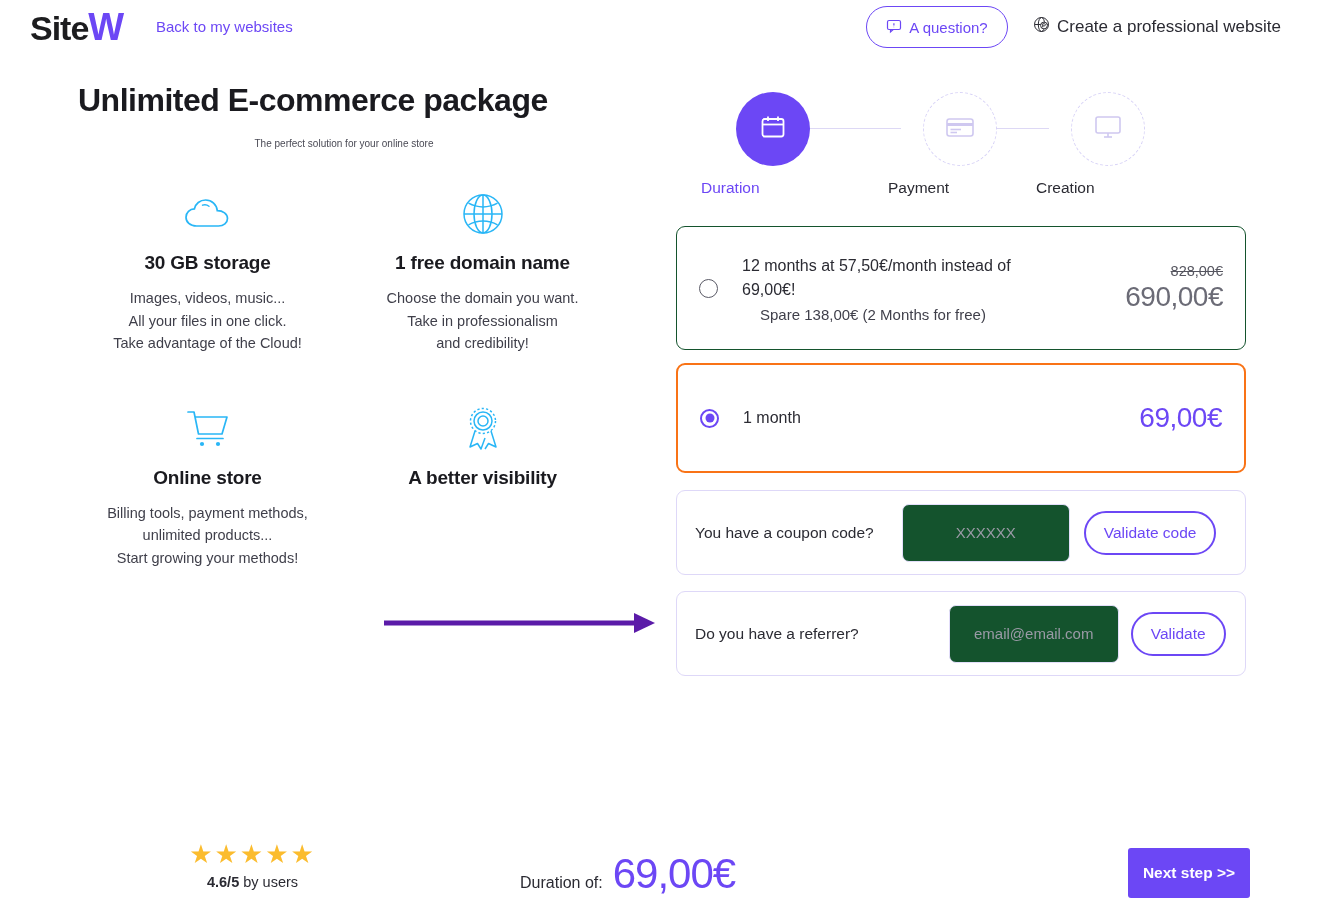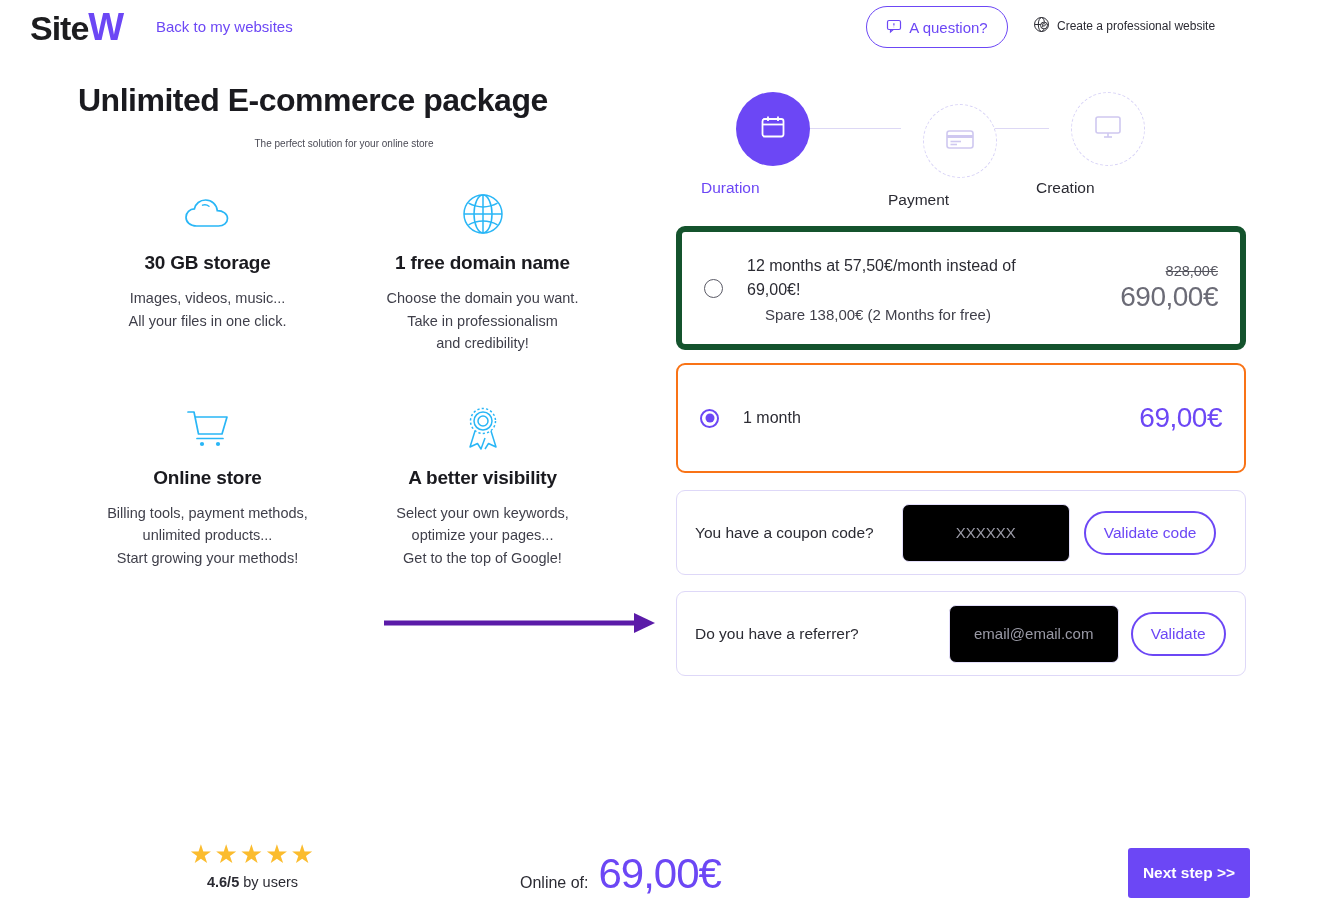--- a/index.html
+++ b/index.html
@@ -17,21 +17,21 @@
   .header { position:absolute; top:0; left:0; width:1323px; height:56px; }
   .logo { position:absolute; left:30px; top:8px; font-size:34px; font-weight:bold;
           letter-spacing:-1px; color:#1d1d1f; line-height:38px; }
   .logo .w { color:#6C47F5; font-size:38px; letter-spacing:-3px; }
   .back-link { position:absolute; left:156px; top:18px; font-size:15px; color:#6C47F5;
                text-decoration:none; cursor:pointer; }
   .question-btn { position:absolute; left:866px; top:6px; width:142px; height:42px;
                   border:1.6px solid #6C47F5; border-radius:21px; background:#fff;
                   color:#6C47F5; font-size:15px; display:flex; align-items:center;
                   justify-content:center; gap:7px; cursor:pointer; }
-  .create-pro { position:absolute; left:1033px; top:16px; font-size:12px; color:#2b2b33;
+  .create-pro { position:absolute; left:1033px; top:16px; font-size:17px; color:#2b2b33;
                 display:flex; align-items:center; gap:7px; cursor:pointer; }
 
   
   .page-title { position:absolute; left:78px; top:82px; font-size:32px; font-weight:bold;
                 letter-spacing:-0.5px; color:#1a1a1f; }
   .page-sub { position:absolute; left:0px; top:138px; width:640px; text-align:center;
               font-size:10px; color:#4a4a55;padding-left:48px; }
 
   .features { position:absolute; left:70px; top:188px; width:550px;
               display:grid; grid-template-columns:1fr 1fr; row-gap:48px; }
@@ -51,21 +51,21 @@
                   display:flex; align-items:center; justify-content:center; }
   .step.active .circle { background:#6C47F5; }
   .step.idle .circle { background:#fff; border:1px dashed #d8d3f7; }
   .step .slabel { margin-top:13px; font-size:15.5px; color:#2b2b33; }
   .step.active .slabel { color:#6C47F5; }
   .step-line { position:absolute; top:36px; height:1px; background:#ddd8f5; }
 
   
   .opt { position:absolute; left:676px; width:570px; background:#fff;
          border-radius:9px; cursor:pointer; }
-  .opt.unselected { border:6px solid #14532d; }
+  .opt.unselected { border:1px solid #14532d; }
   .opt.selected  { border:2px solid #f97316; }
 
   .radio { width:19px; height:19px; border-radius:50%; flex:0 0 19px; }
   .radio.off { border:1.7px solid #5a5a66; background:#fff; }
   .radio.on  { border:2.2px solid #6C47F5; background:#fff; position:relative; }
   .radio.on::after { content:""; position:absolute; left:50%; top:50%;
                      width:9px; height:9px; border-radius:50%; background:#6C47F5;
                      transform:translate(-50%,-50%); }
 
   .opt-row { display:flex; align-items:center; height:100%; padding:0 22px; gap:24px; }
@@ -76,21 +76,21 @@
   .old-price { font-size:14.5px; color:#55555f; text-decoration:line-through; }
   .new-price { font-size:28px; color:#6b6b76; letter-spacing:-0.5px; margin-top:2px; }
   .price-purple { font-size:28px; color:#6C47F5; letter-spacing:-0.5px; }
 
   
   .codebox { position:absolute; left:676px; width:570px; background:#fff;
              border:1px solid #ded8f8; border-radius:9px; }
   .code-row { display:flex; align-items:center; height:100%; padding:0 18px; }
   .code-label { font-size:15.5px; color:#2b2b33; }
   .code-input { height:58px; border:1px solid #e3defa; border-radius:7px;
-                background:#000000; font-family:"Liberation Sans", sans-serif;
+                background:#14532d; font-family:"Liberation Sans", sans-serif;
                 font-size:15px; color:#9a9aa6; text-align:center; outline:none; }
   .code-input::placeholder { color:#9a9aa6; }
   .code-btn { height:44px; border:2px solid #6C47F5; border-radius:22px; background:#fff;
               color:#6C47F5; font-size:15.5px; font-family:"Liberation Sans", sans-serif;
               cursor:pointer; padding:0 18px; }
 
   
   .rating { position:absolute; left:165px; top:840px; width:175px; text-align:center; }
   .stars { font-size:26px; color:#FBBC2E; letter-spacing:2px; line-height:28px; }
   .rating-text { font-size:14.5px; color:#2b2b33; margin-top:6px; }
@@ -149,20 +149,21 @@
     <div class="ficon">
       <svg width="52" height="40" viewBox="0 0 52 40" fill="none" stroke="#29B6F6" stroke-width="1.7" stroke-linecap="round">
         <path d="M14.5 32 C8 32 4 28 4 23.2 C4 18.6 7.8 15 12.4 14.9 C13.4 9.6 18 6 23.6 6 C29.8 6 34.8 10.6 35.3 16.6 C41 16.6 45.5 20 45.5 24.6 C45.5 29 41.6 32 36.5 32 Z"></path>
         <path d="M20.5 11.2 C22.6 10.4 25.2 10.8 27 12.2" stroke-width="1.4"></path>
       </svg>
     </div>
     <div class="ftitle">30 GB storage</div>
     <div class="fdesc">
       <div>Images, videos, music...</div>
       <div>All your files in one click.</div>
+      <div>Take advantage of the Cloud!</div>
     </div>
   </div>
 
   <div class="feature">
     <div class="ficon">
       <svg width="46" height="46" viewBox="0 0 46 46" fill="none" stroke="#29B6F6" stroke-width="1.5">
         <circle cx="23" cy="23" r="19"></circle>
         <ellipse cx="23" cy="23" rx="9" ry="19"></ellipse>
         <line x1="4" y1="23" x2="42" y2="23"></line>
         <path d="M8.5 12.2 A 30 30 0 0 0 37.5 12.2"></path>
@@ -199,25 +200,20 @@
     <div class="ficon">
       <svg width="44" height="50" viewBox="0 0 44 50" fill="none" stroke="#29B6F6" stroke-width="1.5" stroke-linejoin="round">
         <circle cx="22" cy="17" r="12.5" stroke-dasharray="2.2 2.2"></circle>
         <circle cx="22" cy="17" r="9"></circle>
         <circle cx="22" cy="17" r="5"></circle>
         <path d="M14 27 L9 43 L16.5 39.5 L20 45 L24 34"></path>
         <path d="M30 27 L35 43 L27.5 39.5 L24 45"></path>
       </svg>
     </div>
     <div class="ftitle">A better visibility</div>
-    <div class="fdesc">
-      <div>Select your own keywords,</div>
-      <div>optimize your pages...</div>
-      <div>Get to the top of Google!</div>
-    </div>
   </div>
 </div>
 
 <div class="annot-arrow">
   <svg width="275" height="26" viewBox="0 0 275 26">
     <line x1="2" y1="13" x2="255" y2="13" stroke="#5B1BA8" stroke-width="5"></line>
     <polygon points="252,3 273,13 252,23" fill="#5B1BA8"></polygon>
   </svg>
 </div>
 
@@ -232,21 +228,21 @@
           <rect x="3.5" y="6" width="21" height="17.5" rx="2.2"></rect>
           <line x1="3.5" y1="11.5" x2="24.5" y2="11.5"></line>
           <line x1="9" y1="3.5" x2="9" y2="8"></line>
           <line x1="19" y1="3.5" x2="19" y2="8"></line>
         </svg>
       </span>
     </div>
     <div class="slabel">Duration</div>
   </div>
 
-  <div class="step idle" style="left:212px; top:12px;">
+  <div class="step idle" style="left:212px; top:0;">
     <div class="circle">
       <span>
         <svg width="30" height="26" viewBox="0 0 30 26" fill="none" stroke="#cfc8f0" stroke-width="1.6" stroke-linejoin="round">
           <rect x="2" y="5" width="26" height="17" rx="2.4"></rect>
           <line x1="2" y1="10.5" x2="28" y2="10.5" stroke-width="3"></line>
           <line x1="5.5" y1="15.5" x2="16" y2="15.5"></line>
           <line x1="5.5" y1="18.5" x2="12" y2="18.5"></line>
         </svg>
       </span>
     </div>
@@ -310,17 +306,17 @@
 </div>
 
 <div class="rating">
   <div class="stars">★★★★★</div>
   <div class="rating-text">
     <b>4.6</b><b>/5</b><span> by users</span>
   </div>
 </div>
 
 <div class="pay-total">
-  <span class="pay-label">Online of:</span>
+  <span class="pay-label">Duration of:</span>
   <span class="pay-amount">69,00€</span>
 </div>
 
 <button class="next-btn">Next step &gt;&gt;</button>
 
 </body></html>

